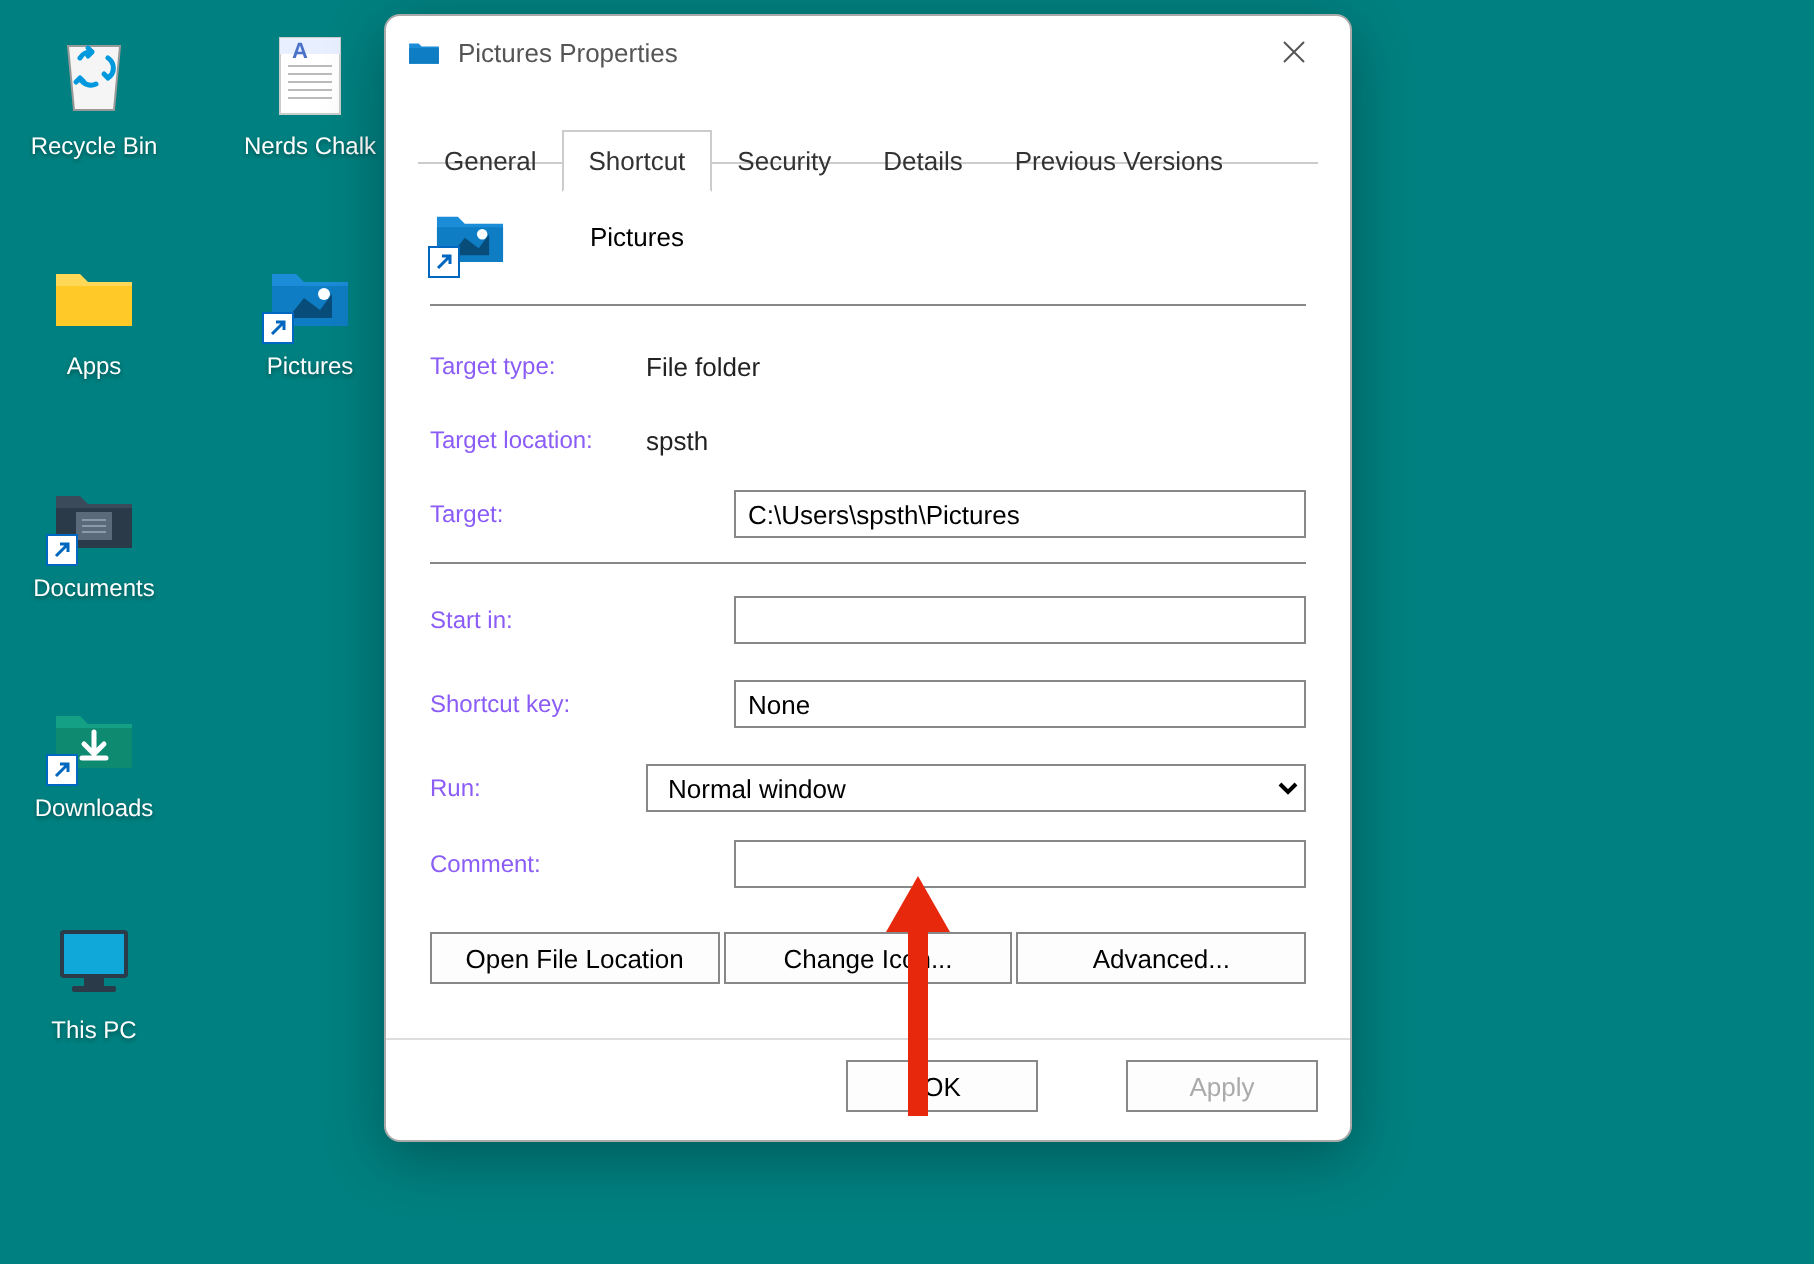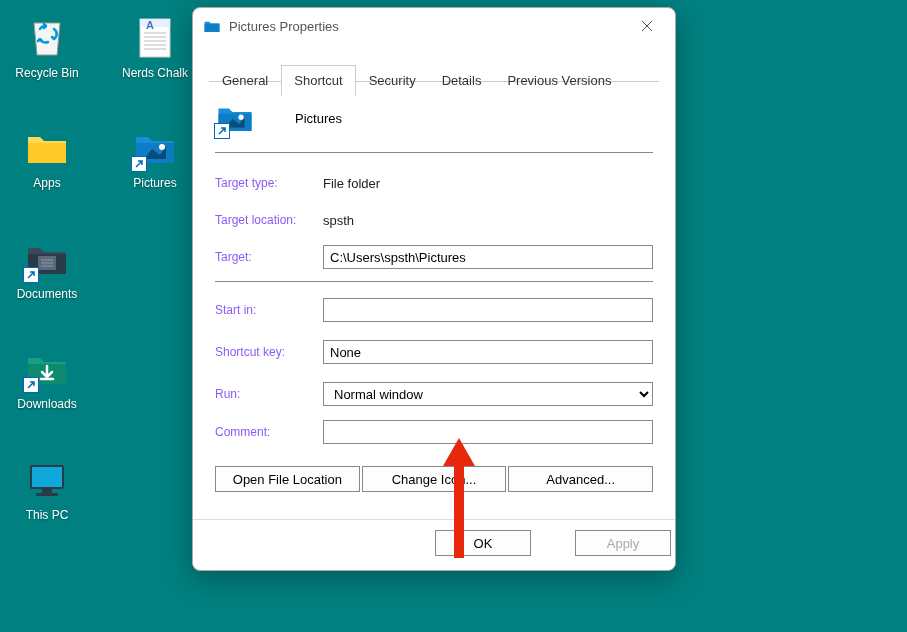--- a/index.html
+++ b/index.html
@@ -150,20 +150,21 @@
     }
     .field-input {
       flex: 1;
       border: 1px solid #888;
       padding: 4px 6px;
       font-size: 13px;
       font-family: inherit;
       height: 24px;
       outline: none;
       background: #fff;
+      margin-left: 44px;
     }
     .field-select {
       flex: 1;
       border: 1px solid #888;
       padding: 3px 6px;
       font-size: 13px;
       font-family: inherit;
       height: 24px;
       background: #fff;
     }
@@ -186,21 +187,21 @@
       background: #fdfdfd;
       cursor: pointer;
       height: 26px;
       font-family: inherit;
     }
 
     .dialog-footer {
       display: flex;
       justify-content: flex-end;
       gap: 8px;
-      padding: 10px 4px 14px 14px;
+      padding: 10px 16px 14px 14px;
       border-top: 1px solid #ddd;
     }
     .dialog-footer button {
       width: 96px;
       height: 26px;
       font-size: 13px;
       border: 1px solid #888;
       background: #fdfdfd;
       cursor: pointer;
       font-family: inherit;

